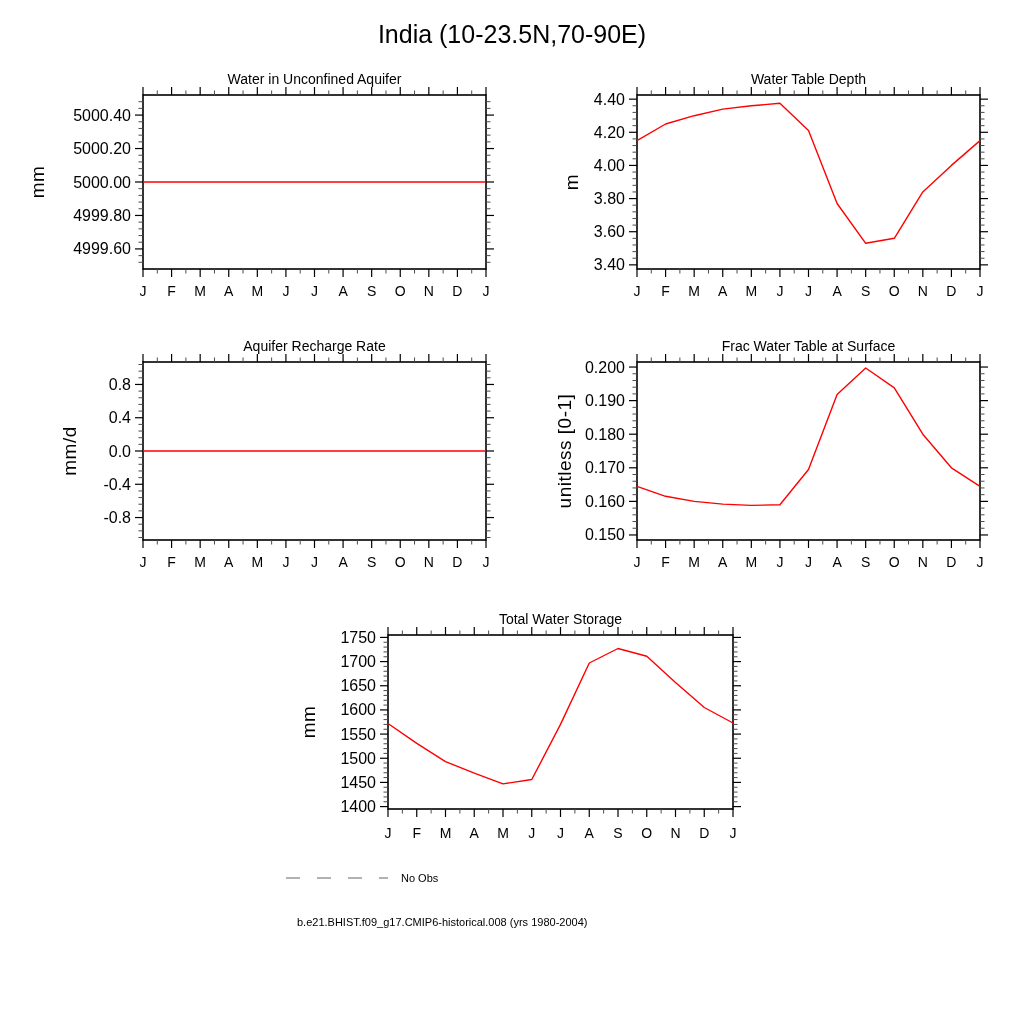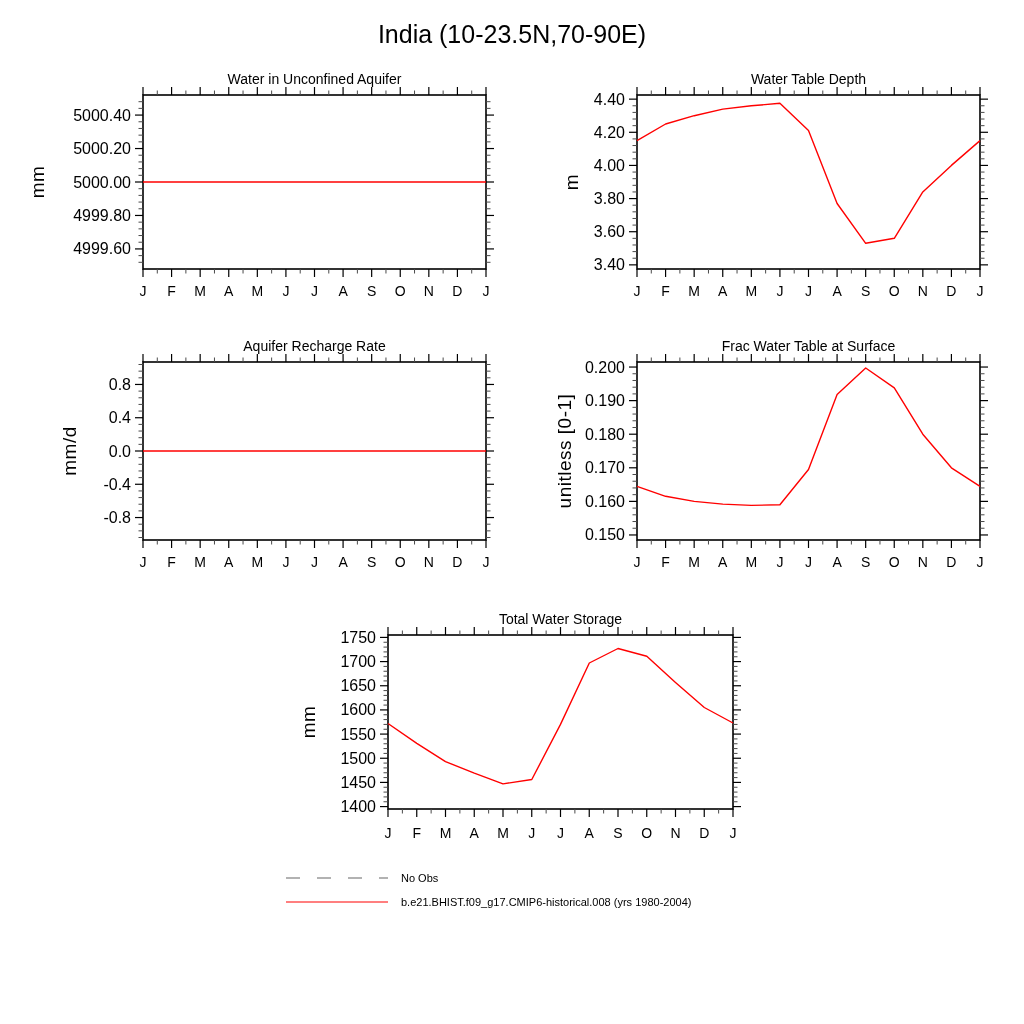--- a/index.html
+++ b/index.html
@@ -709,19 +709,19 @@
       </g>
     </svg>
 
   <div class="legend-row" style="top: 872px;">
     <svg width="104" height="12">
       <line x1="1" y1="6" x2="103" y2="6" stroke-width="1.6" stroke-dasharray="14 17" stroke="#999999"></line>
     </svg>
     <span class="legend-label">No Obs</span>
   </div>
 
-  <div class="legend-row" style="top: 896px;">
+  <div class="legend-row" style="top: 916px; flex-direction: column;">
     <svg width="104" height="12">
       <line x1="1" y1="6" x2="103" y2="6" stroke-width="1.2" stroke="#ff0000"></line>
     </svg>
     <span class="legend-label">b.e21.BHIST.f09_g17.CMIP6-historical.008 (yrs 1980-2004)</span>
   </div>
 </div>
 
 </body></html>

